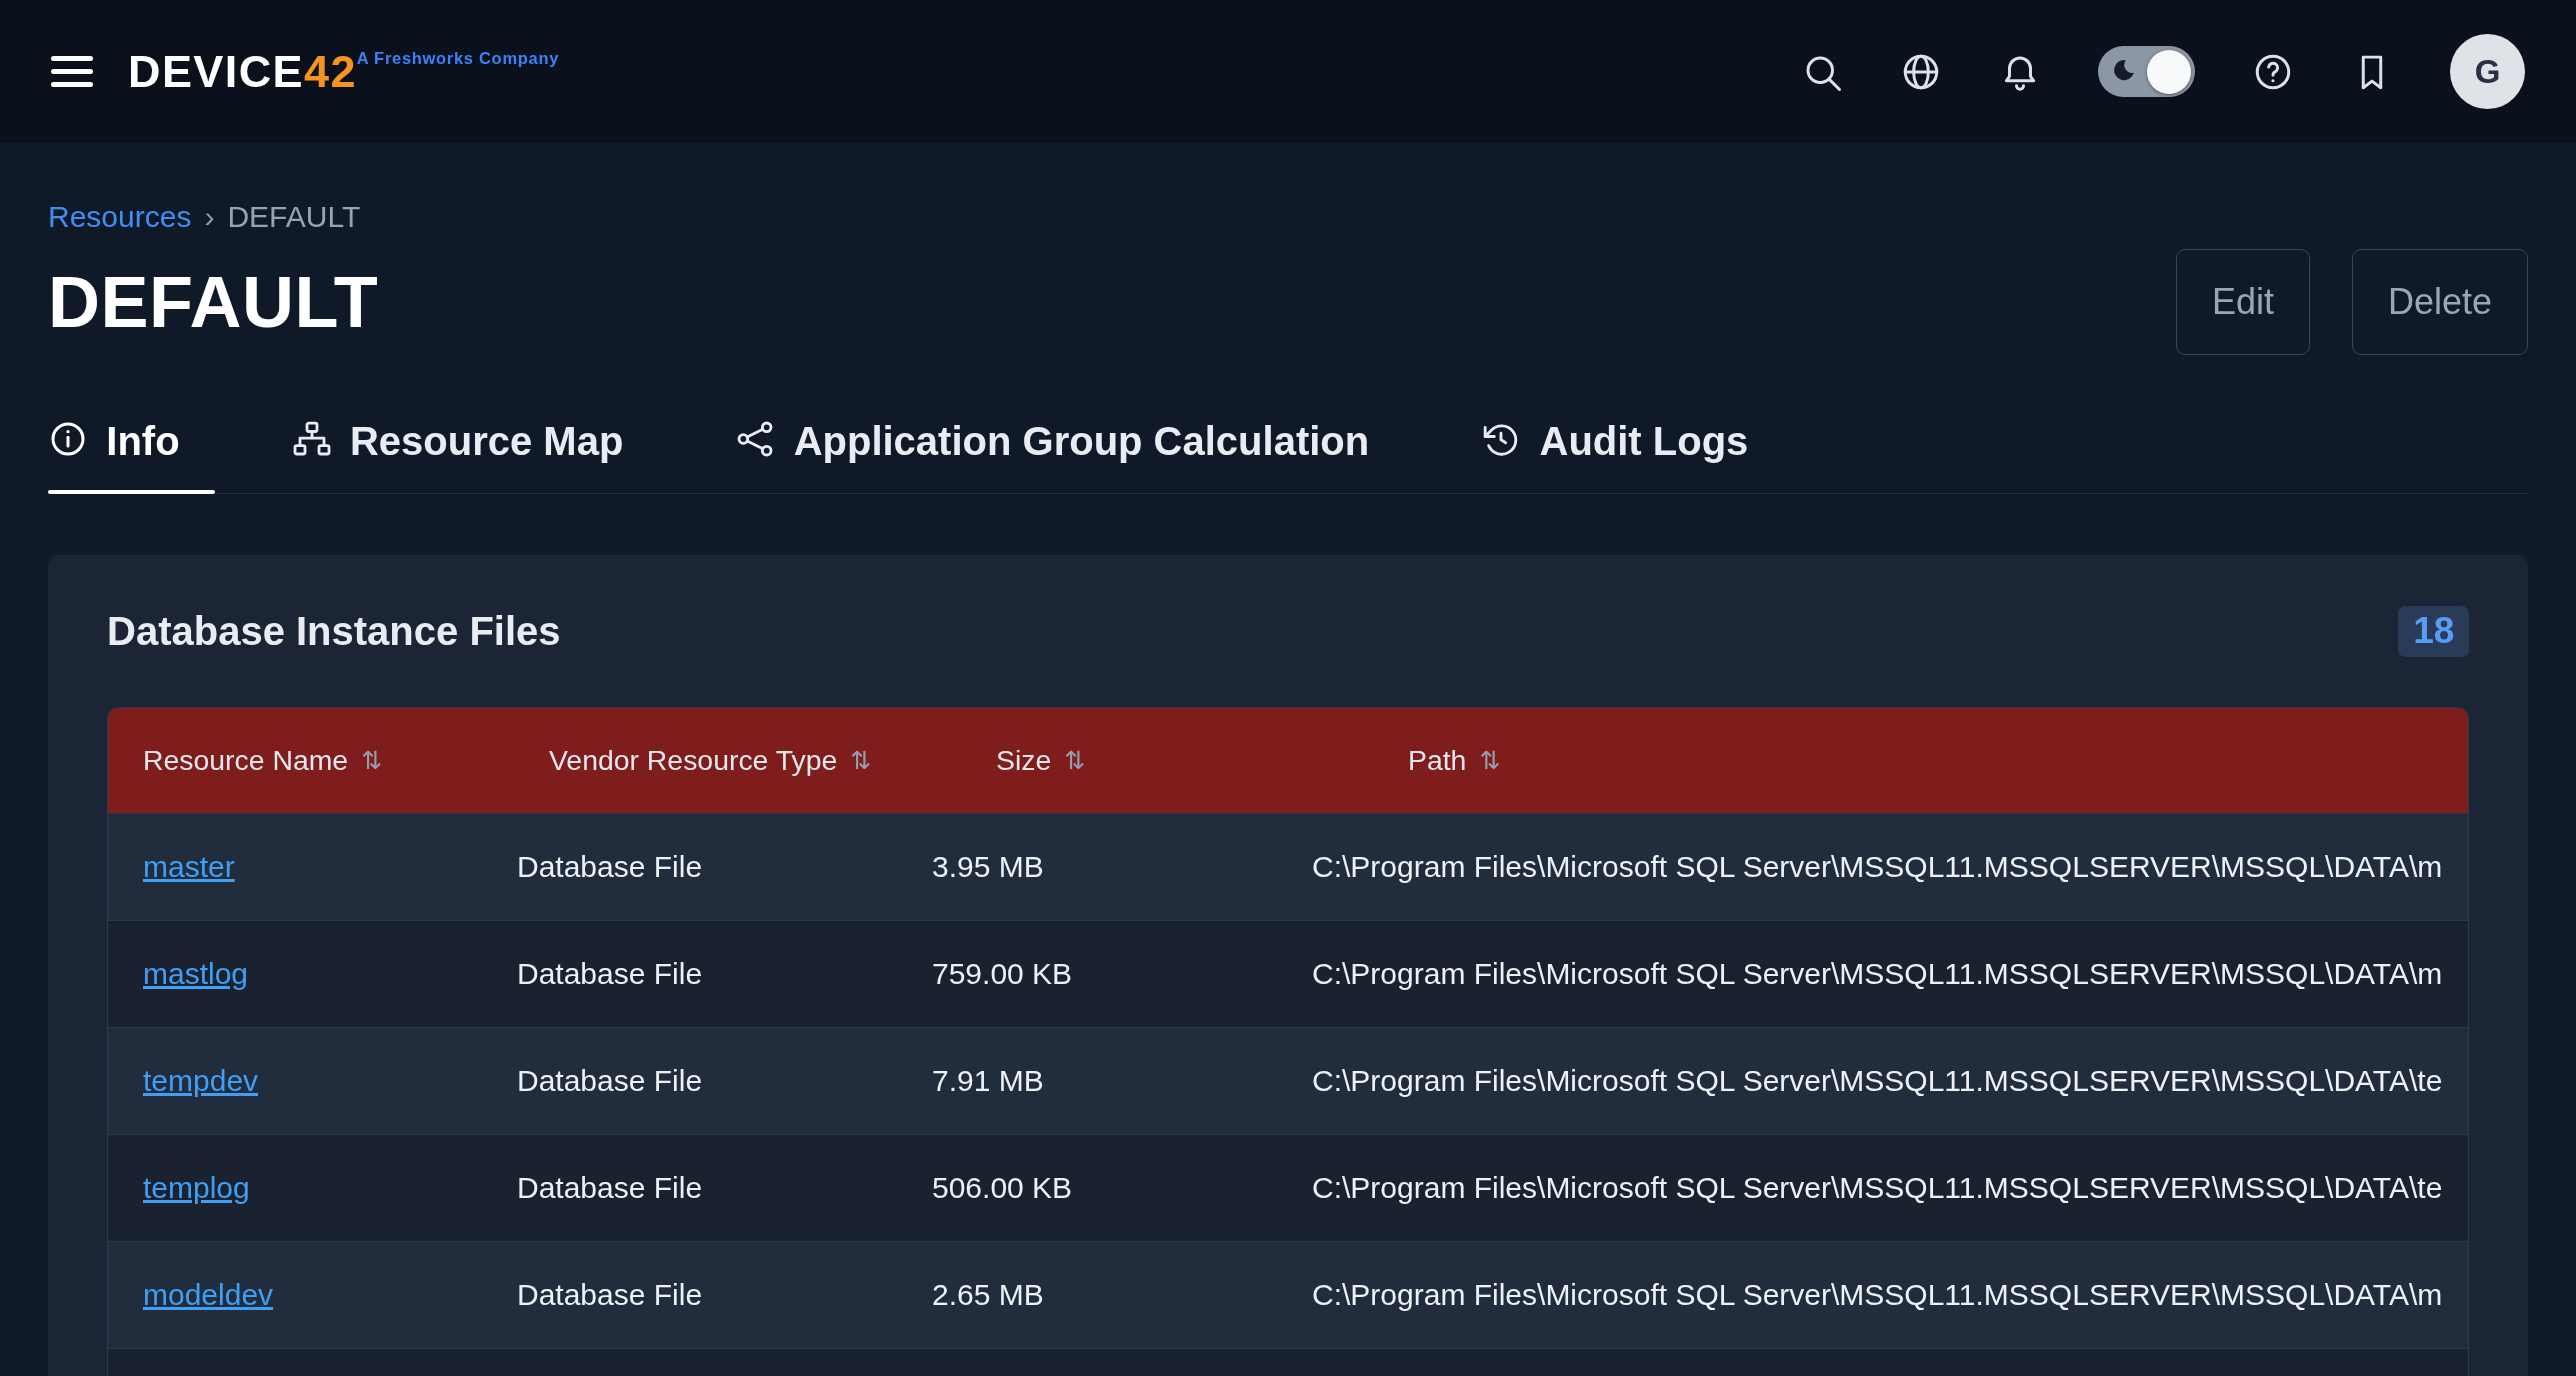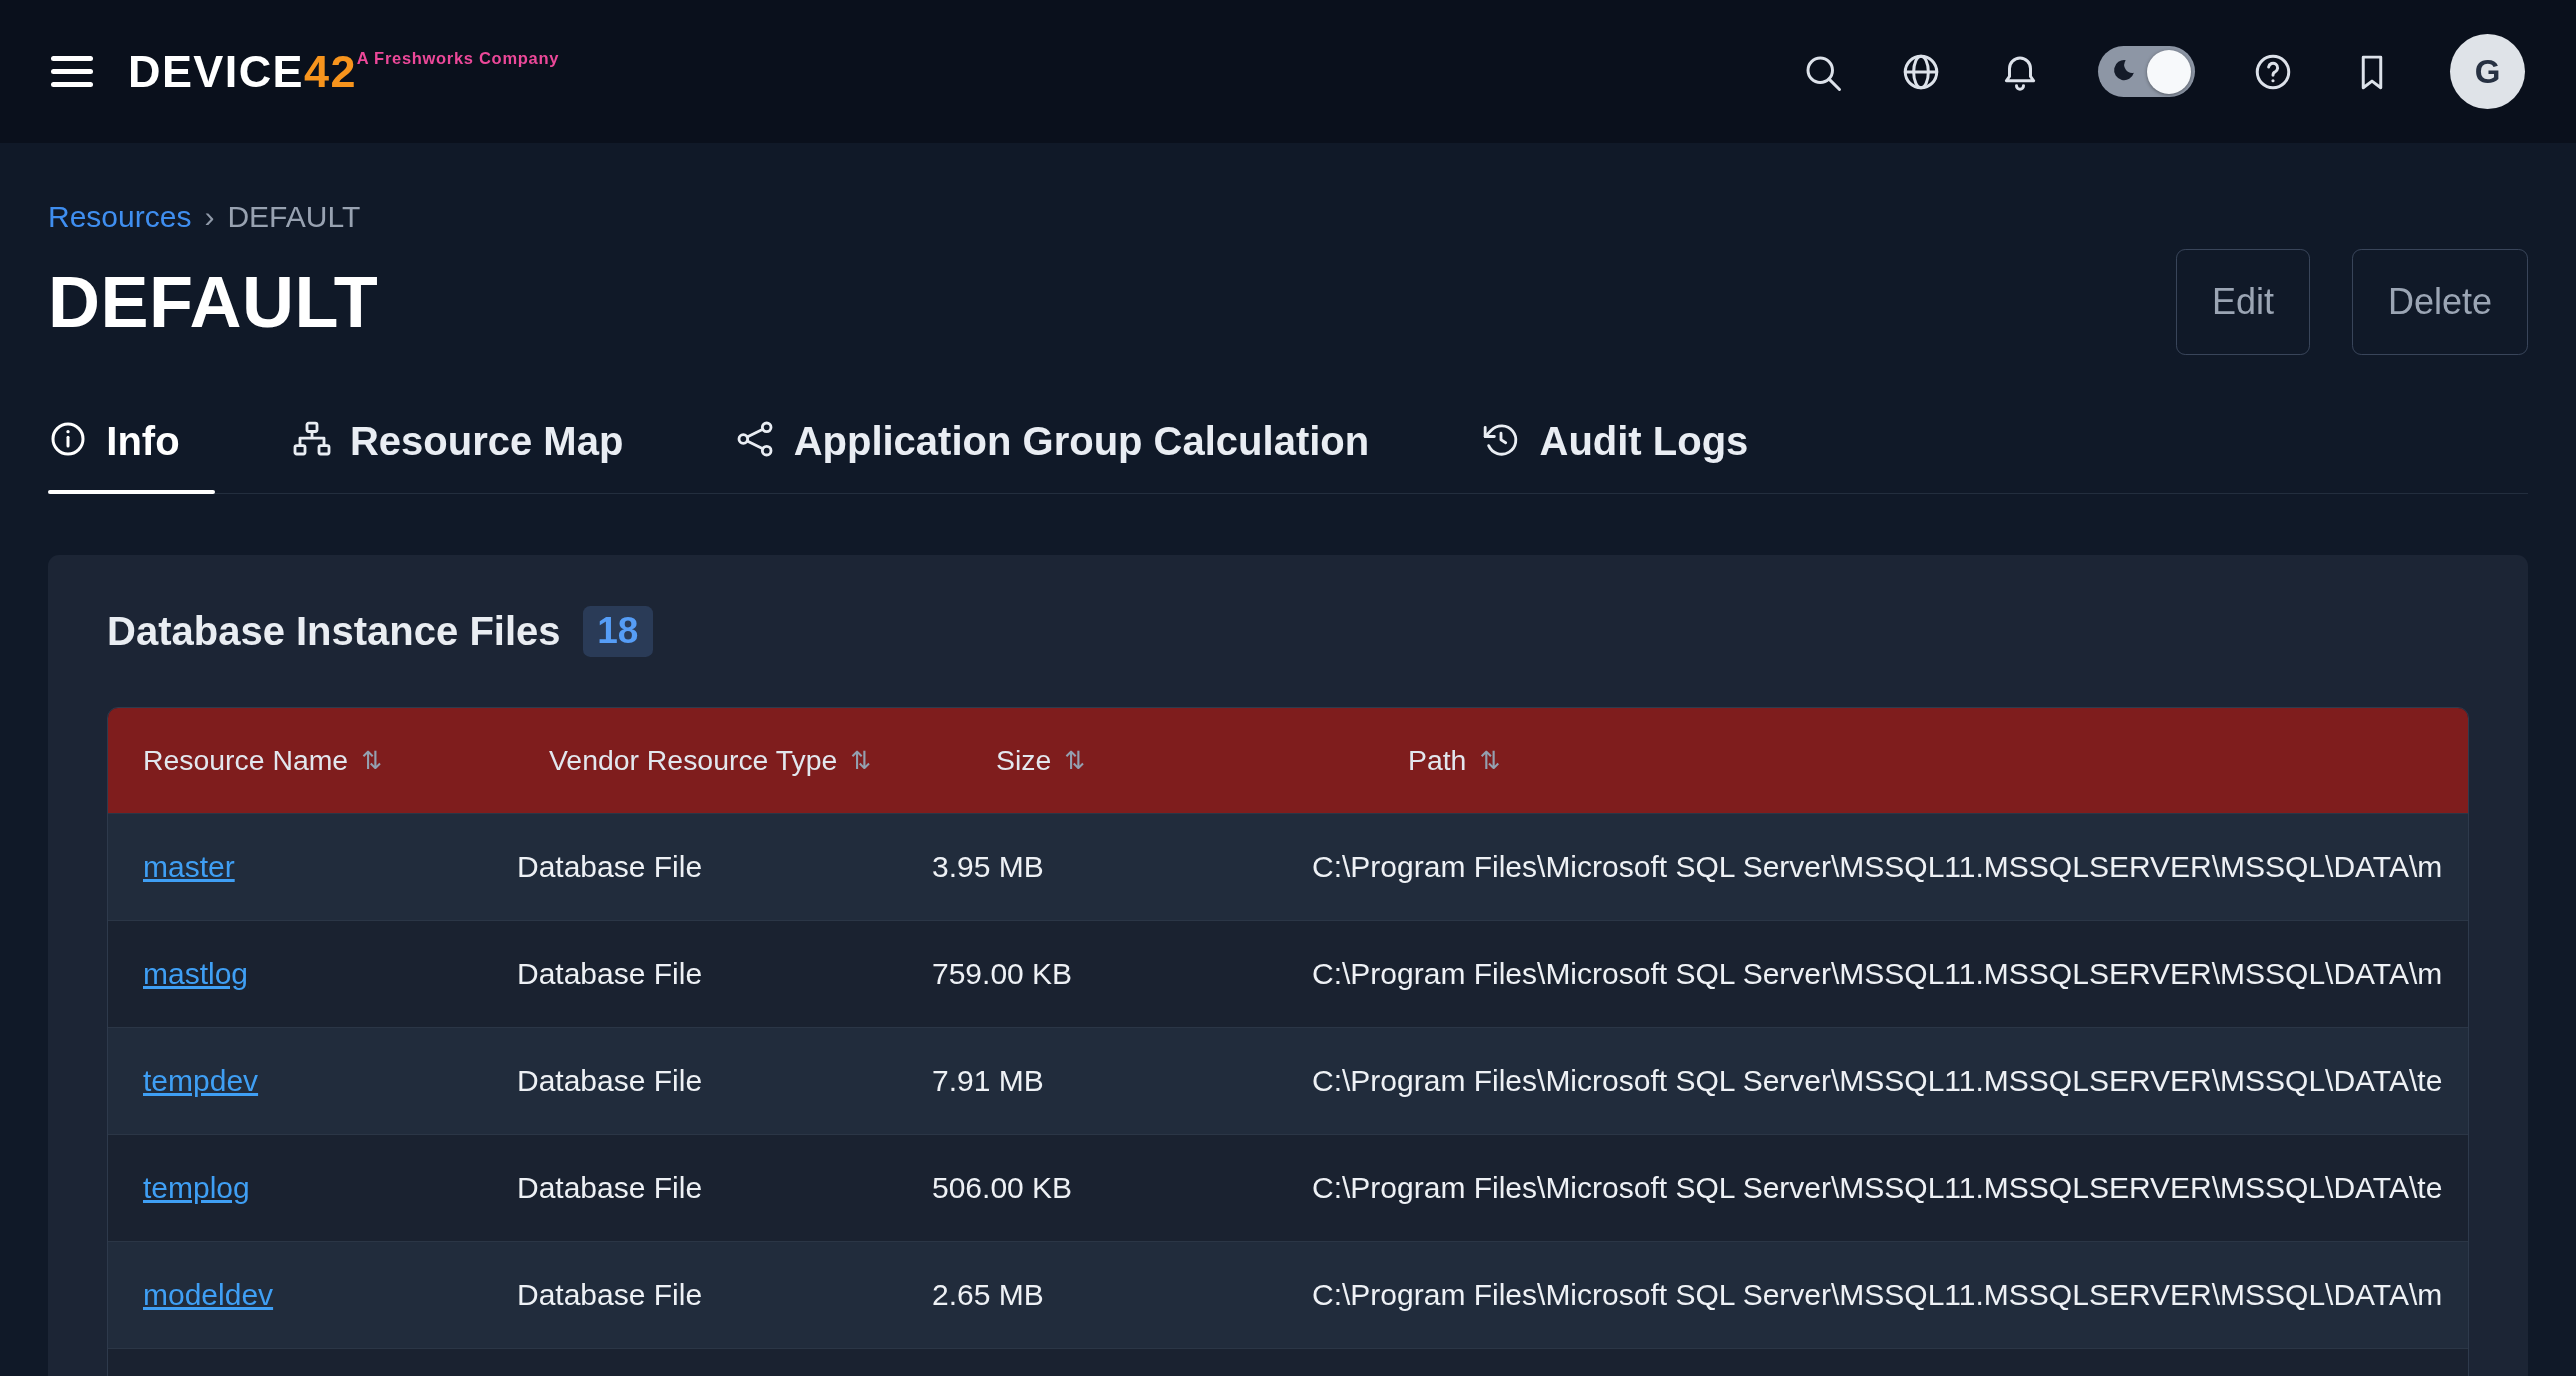--- a/index.html
+++ b/index.html
@@ -15,21 +15,21 @@
   .topbar {
     height:143px; background:#0a101c;
     display:flex; align-items:center;
     padding:0 51px;
   }
   .hamburger { width:42px; display:flex; flex-direction:column; gap:8.3px; margin-right:35px; }
   .hamburger span { display:block; height:4.6px; border-radius:2.8px; background:#ffffff; }
   .logo-wrap { display:flex; flex-direction:row; }
   .logo-line { font-size:45px; font-weight:700; letter-spacing:1.4px; color:#ffffff; font-style:normal; }
   .logo-line .accent { color:#f7941d; }
-  .logo-sub { font-size:16.5px; letter-spacing:0.7px; color:#ec4899; margin-top:3.7px; font-weight:700; }
+  .logo-sub { font-size:16.5px; letter-spacing:0.7px; color:#3b82f6; margin-top:3.7px; font-weight:700; }
   .topbar-right { margin-left:auto; display:flex; align-items:center; gap:57px; }
   .tb-icon { width:42px; height:42px; color:#dde2ea; display:block; }
   .tb-icon svg { width:100%; height:100%; }
   .toggle {
     width:97px; height:51px; border-radius:26px; background:#8d96a5;
     position:relative; display:flex; align-items:center;
   }
   .toggle .moon { width:31px; height:31px; margin-left:9.2px; }
   .toggle .knob {
     position:absolute; right:3.7px; top:3.7px; width:44px; height:44px;
@@ -72,21 +72,21 @@
   .tab.active::after {
     content:""; position:absolute; left:0; right:0; bottom:-1.8px;
     height:4.6px; background:#ffffff; border-radius:2.8px;
   }
 
   
   .card {
     margin-top:61px; background:#1c2535; border-radius:11px 11px 0 0;
     padding:51px 59px 0 59px; height:881px;
   }
-  .card-title-row { display:flex; align-items:center; gap:22px; }
+  .card-title-row { display:flex; align-items:center; gap:22px;justify-content:space-between; }
   .card-title { font-size:40px; font-weight:700; color:#e9edf2; }
   .count-badge {
     background:#2a3b57; color:#569df6; font-size:37px; font-weight:700;
     padding:5.5px 14.7px; border-radius:7.3px; line-height:1.1;
   }
 
   
   .table {
     margin-top:50px; border:0.9px solid #2e3a4c; border-radius:11px;
     overflow:hidden; background:#1a2232;

